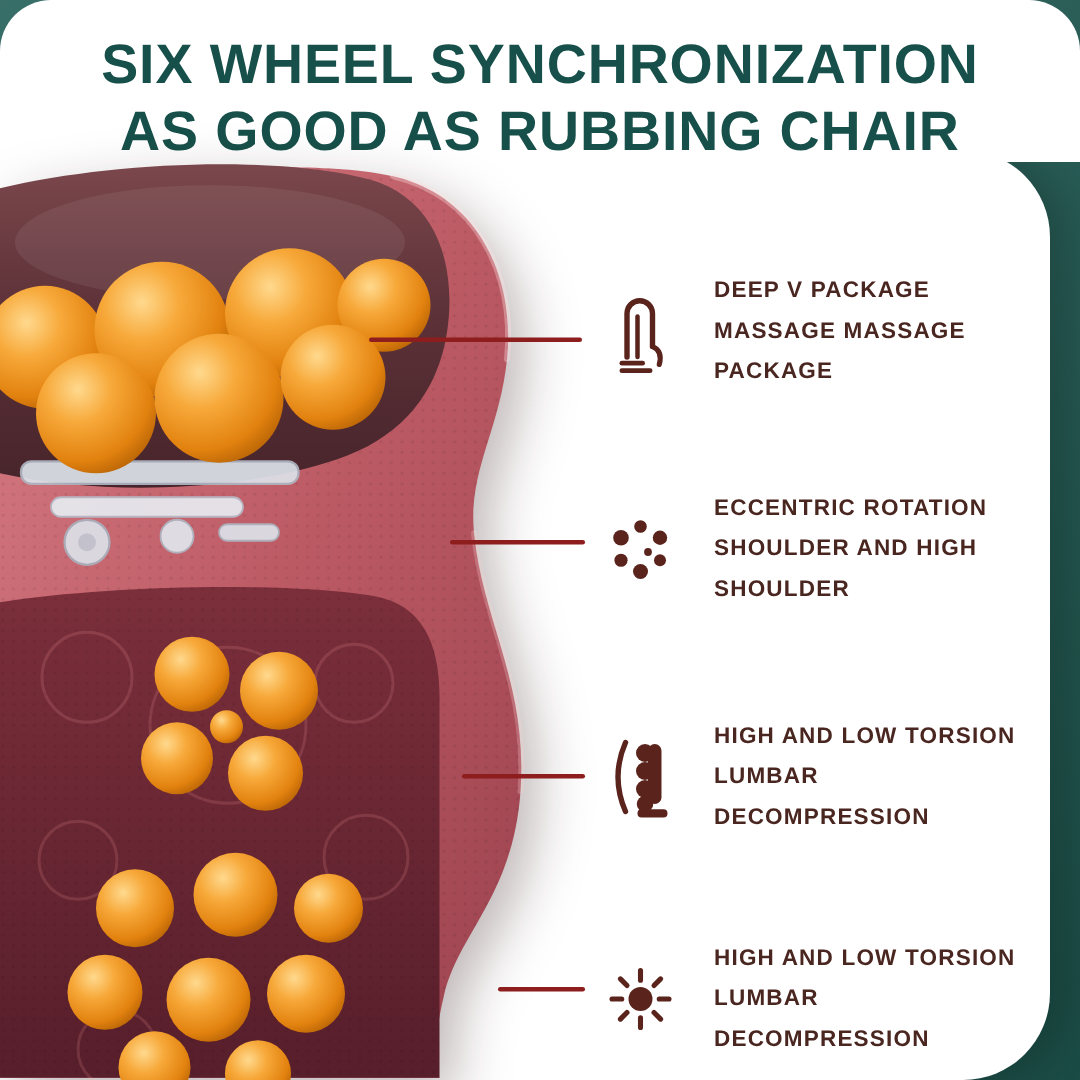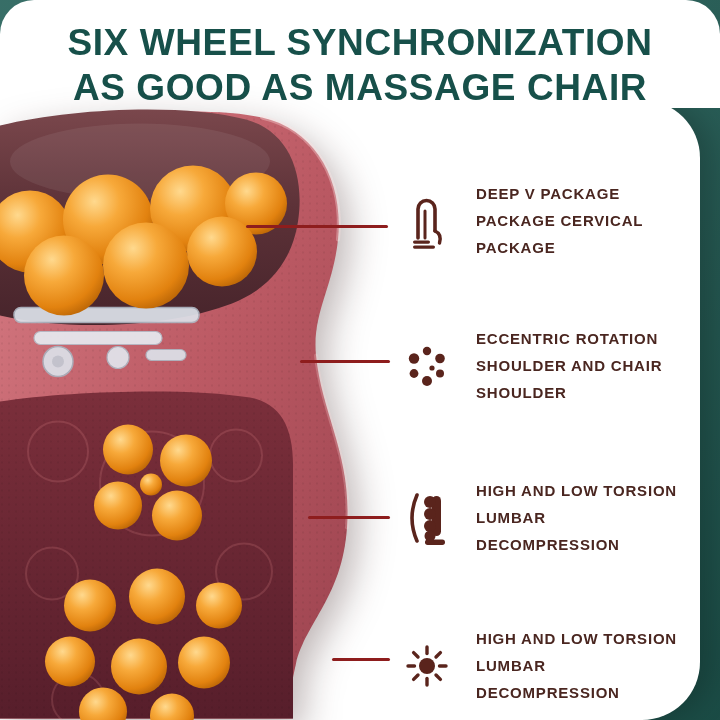--- a/index.html
+++ b/index.html
@@ -56,21 +56,21 @@
 </head>
 <body>
 
 <div class="page">
 
   <div class="card"></div>
 
   <div class="header">
     <div class="title">
       <div class="line">SIX WHEEL SYNCHRONIZATION</div>
-      <div class="line">AS GOOD AS MASSAGE CHAIR</div>
+      <div class="line">AS GOOD AS RUBBING CHAIR</div>
     </div>
   </div>
 
   <div class="product">
     <svg width="400" height="618" viewBox="0 0 400 615">
       <defs>
         <linearGradient id="gPink" x1="0" y1="0" x2="1" y2="1">
           <stop offset="0" stop-color="#d97f87"></stop>
           <stop offset="0.5" stop-color="#bc5a64"></stop>
           <stop offset="1" stop-color="#9a424e"></stop>
@@ -170,40 +170,40 @@
       <svg width="44" height="58" viewBox="0 0 44 58">
         <path d="M13 46 V17 a8.5 8.5 0 0 1 17 0 v22" fill="none" stroke="currentColor" stroke-width="3.6" stroke-linecap="round"></path>
         <path d="M20 46 V19" fill="none" stroke="currentColor" stroke-width="3" stroke-linecap="round"></path>
         <path d="M30 39 q7 3 4.5 12" fill="none" stroke="currentColor" stroke-width="3.4" stroke-linecap="round"></path>
         <rect x="8" y="48.5" width="17" height="3.2" rx="1.6" fill="currentColor"></rect>
         <rect x="8" y="53.5" width="22" height="3.2" rx="1.6" fill="currentColor"></rect>
       </svg>
     </div>
     <div class="f-text">
       <div>DEEP V PACKAGE</div>
-      <div>PACKAGE CERVICAL</div>
+      <div>MASSAGE MASSAGE</div>
       <div>PACKAGE</div>
     </div>
   </div>
 
   <div class="feature" id="f2">
     <div class="f-icon">
       <svg width="44" height="44" viewBox="0 0 44 44" fill="currentColor">
         <circle cx="22" cy="7" r="4.2"></circle>
         <circle cx="35" cy="14.5" r="4.8"></circle>
         <circle cx="35" cy="29.5" r="4"></circle>
         <circle cx="22" cy="37" r="5"></circle>
         <circle cx="9" cy="29.5" r="4.4"></circle>
         <circle cx="9" cy="14.5" r="5.2"></circle>
         <circle cx="27" cy="24" r="2.6"></circle>
       </svg>
     </div>
     <div class="f-text">
       <div>ECCENTRIC ROTATION</div>
-      <div>SHOULDER AND CHAIR</div>
+      <div>SHOULDER AND HIGH</div>
       <div>SHOULDER</div>
     </div>
   </div>
 
   <div class="feature" id="f3">
     <div class="f-icon">
       <svg width="44" height="58" viewBox="0 0 44 58">
         <path d="M12 6 Q 2 29 12 52" fill="none" stroke="currentColor" stroke-width="3.6" stroke-linecap="round"></path>
         <rect x="27" y="7" width="9" height="40" rx="4.5" fill="currentColor"></rect>
         <circle cx="25" cy="13" r="6" fill="currentColor"></circle>

